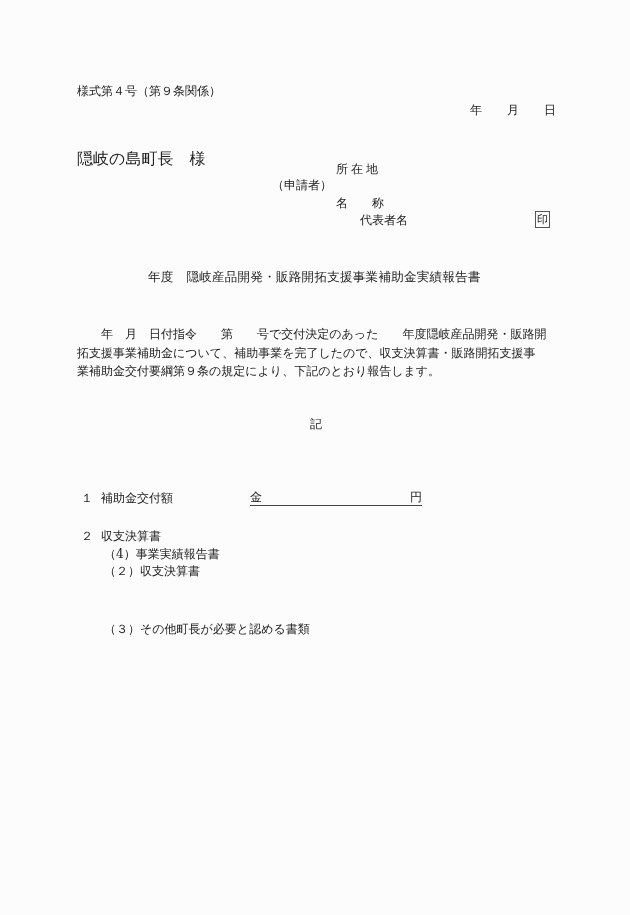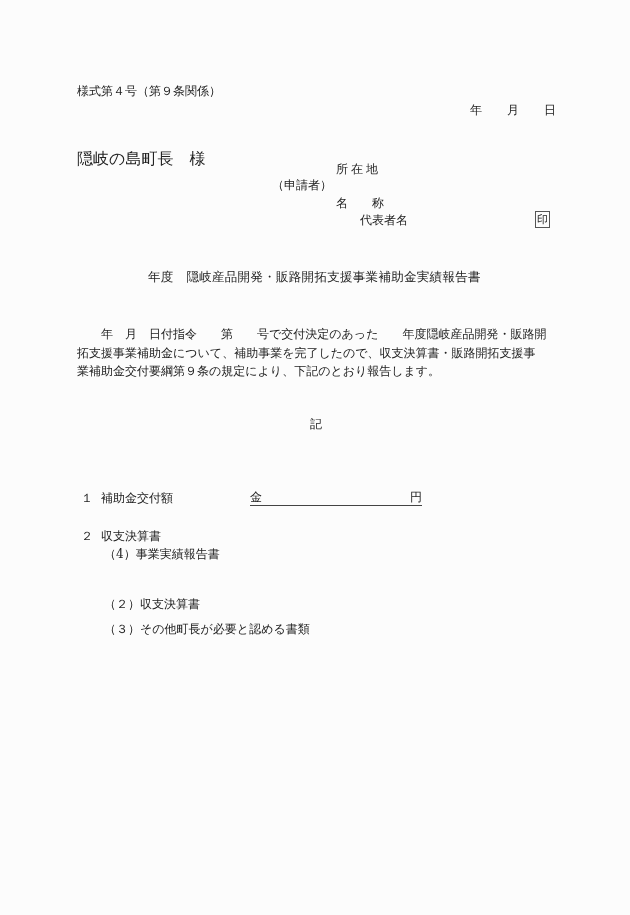--- a/index.html
+++ b/index.html
@@ -86,21 +86,21 @@
       font-size: 12px;
       line-height: 13px;
     }
     .amount-prefix { position: absolute; left: 0; top: 0; }
     .amount-suffix { position: absolute; right: 0; top: 0; }
 
     .item2-number { left: 81px; top: 530px; }
     .item2-label { left: 101px; top: 530px; }
     .attach-item { left: 104px; font-size: 12px; }
     .attach-1 { top: 548px; }
-    .attach-2 { top: 598px; }
+    .attach-2 { top: 565px; }
     .attach-3 { top: 623px; text-align: center; }
   </style>
 </head>
 <body>
 
 <div>
 
   <div class="abs form-number">様式第４号（第９条関係）</div>
 
   <div class="abs date-line date-year">年</div>

